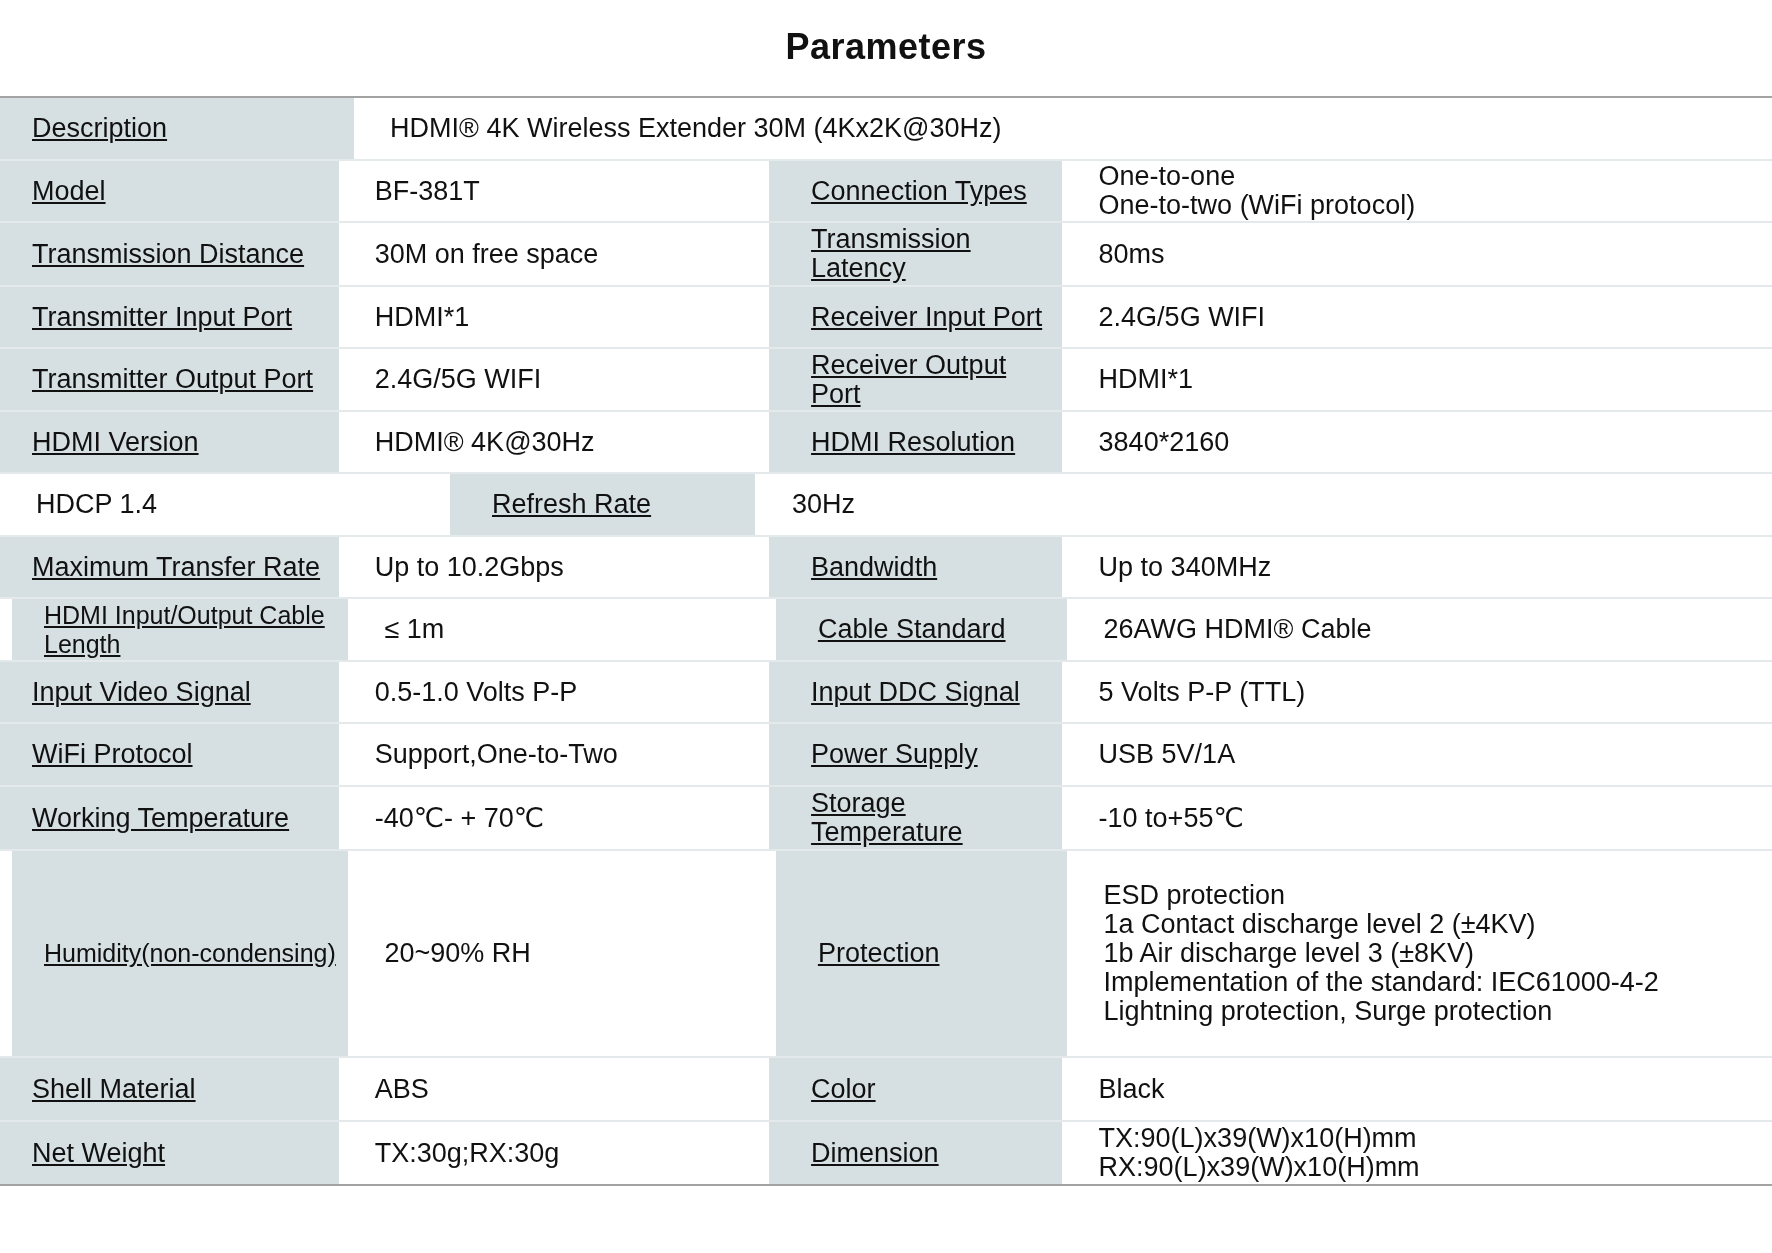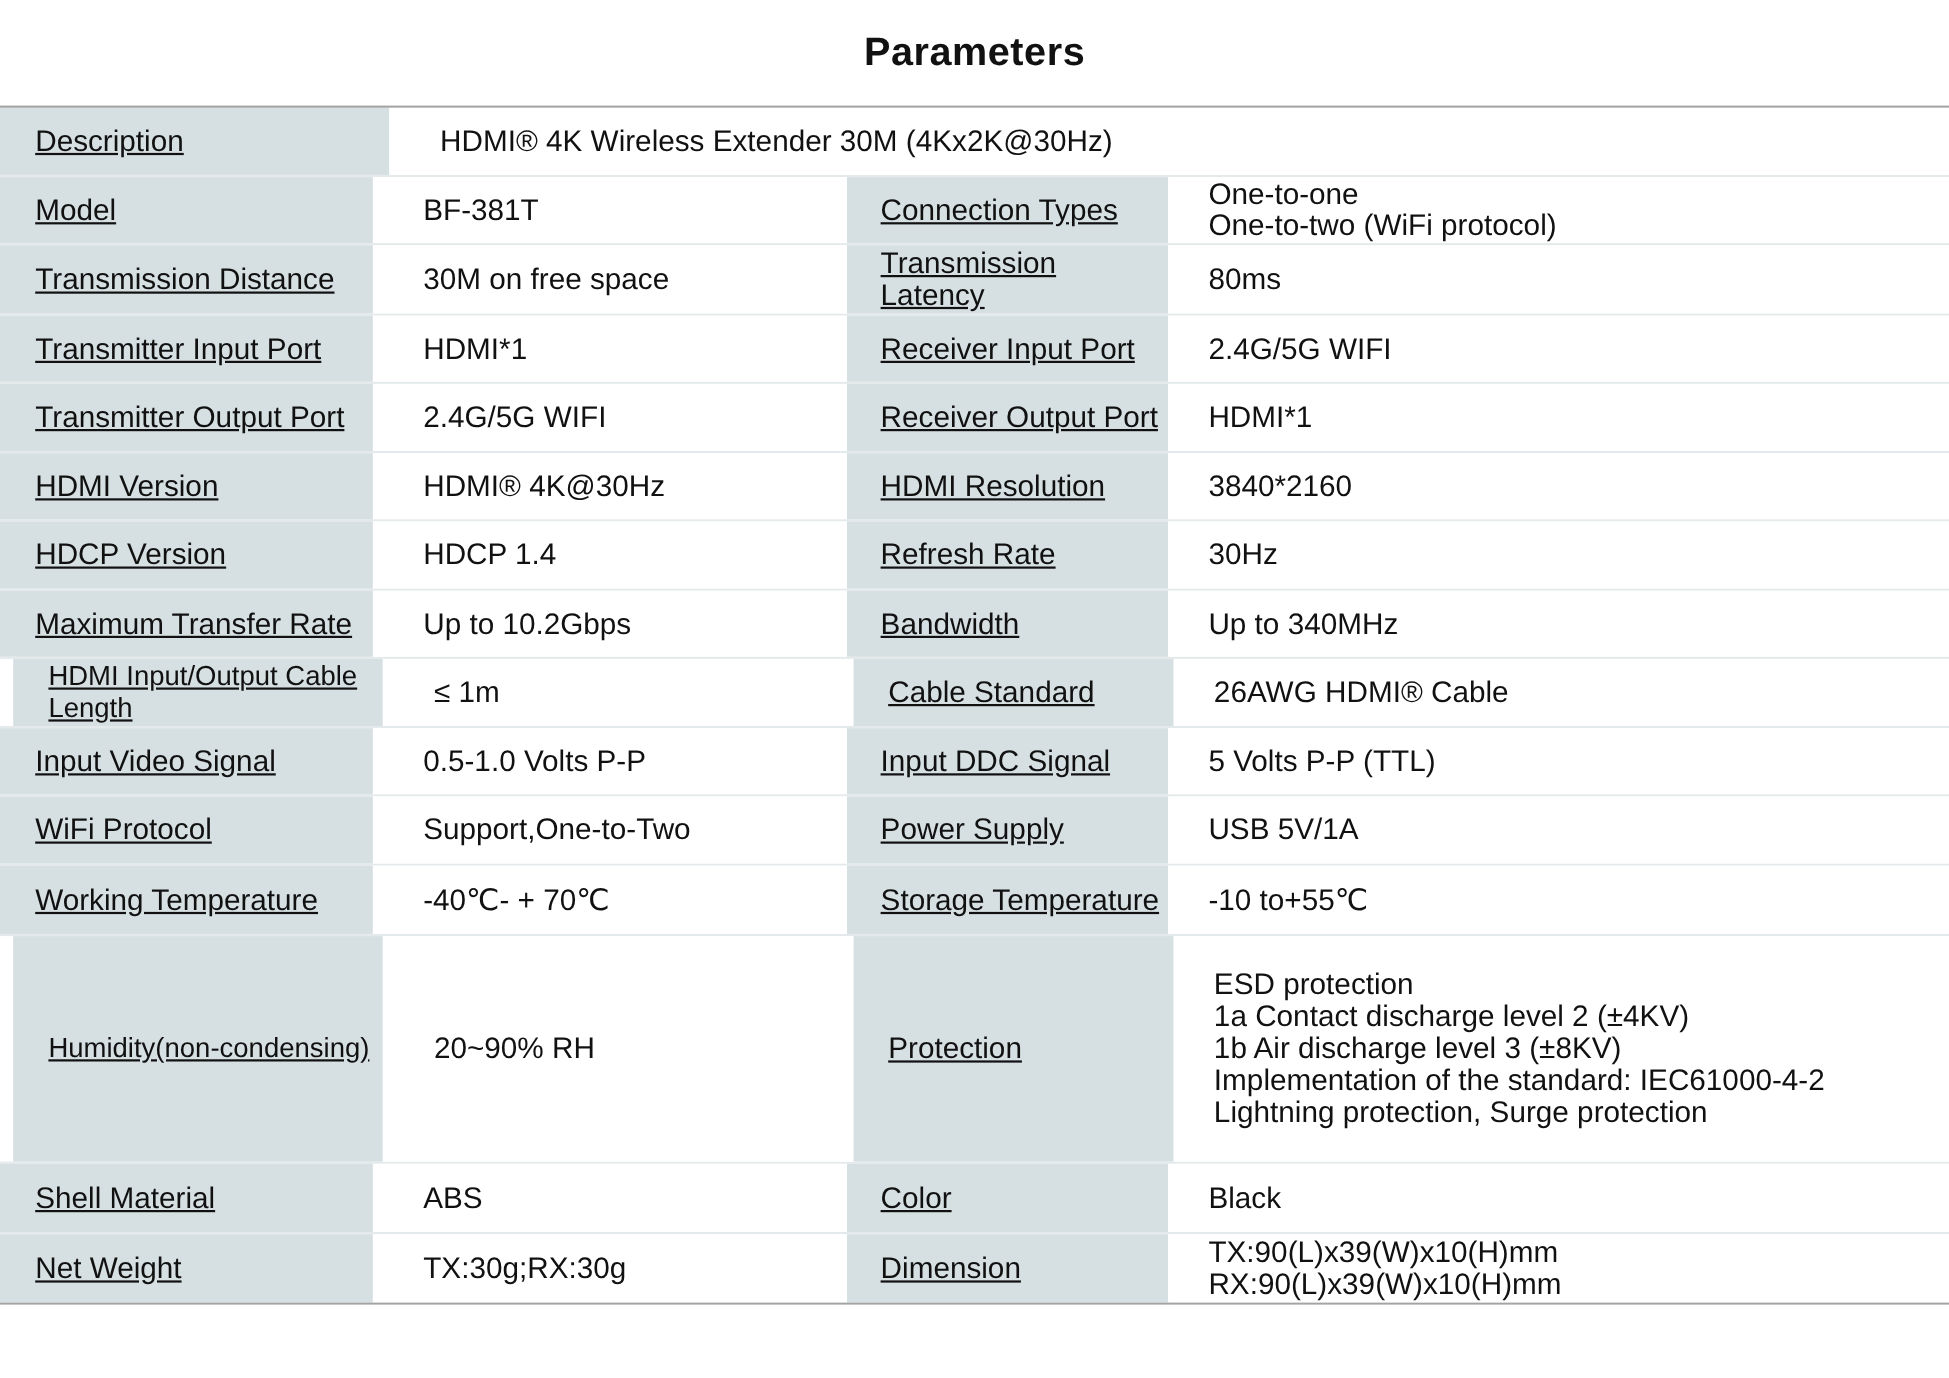--- a/index.html
+++ b/index.html
@@ -7,24 +7,24 @@
          font-family: "Liberation Sans", "DejaVu Sans", sans-serif; color: #111; }
   .title { position: absolute; left: 0; top: 12px; width: 1772px; text-align: center;
            font-size: 36px; font-weight: bold; letter-spacing: 0.5px; line-height: 70px; }
   .table { position: absolute; left: 0; top: 96px; width: 1772px;
            border-top: 2px solid #a3a3a3; border-bottom: 2px solid #a3a3a3; }
   .row { display: flex; border-bottom: 2px solid #e4eaeb; box-sizing: border-box; }
   .row:last-child { border-bottom: none; }
   .cell { box-sizing: border-box; display: flex; align-items: center;
           font-size: 27px; line-height: 29px; white-space: pre-line; }
   .lbl { background: #d6dfe2; padding-left: 32px; text-decoration: underline; }
-  .val { background: #ffffff; padding-left: 46px; }
+  .val { background: #ffffff; padding-left: 36px; }
   .c1 { width: 354px; }
   .c2 { width: 450px; }
-  .c3 { width: 305px; padding-left: 31px; }
+  .c3 { width: 305px; padding-left: 42px; }
   .c4 { width: 744px; padding-left: 37px; }
   .c2span { width: 1418px; }
   .small { font-size: 25px; margin-left: 12px; }
   .multi { line-height: 29px; }
 </style>
 </head>
 <body>
 
 <div class="title">Parameters</div>
 
@@ -64,21 +64,20 @@
   </div>
 
   <div class="row" style="height:62px">
     <div class="cell lbl c1">HDMI Version</div>
     <div class="cell val c2">HDMI® 4K@30Hz</div>
     <div class="cell lbl c3">HDMI Resolution</div>
     <div class="cell val c4">3840*2160</div>
   </div>
 
   <div class="row" style="height:63px">
-    <div class="cell lbl c1">HDCP Version</div>
     <div class="cell val c2">HDCP 1.4</div>
     <div class="cell lbl c3">Refresh Rate</div>
     <div class="cell val c4">30Hz</div>
   </div>
 
   <div class="row" style="height:62px">
     <div class="cell lbl c1">Maximum Transfer Rate</div>
     <div class="cell val c2">Up to 10.2Gbps</div>
     <div class="cell lbl c3">Bandwidth</div>
     <div class="cell val c4">Up to 340MHz</div>

